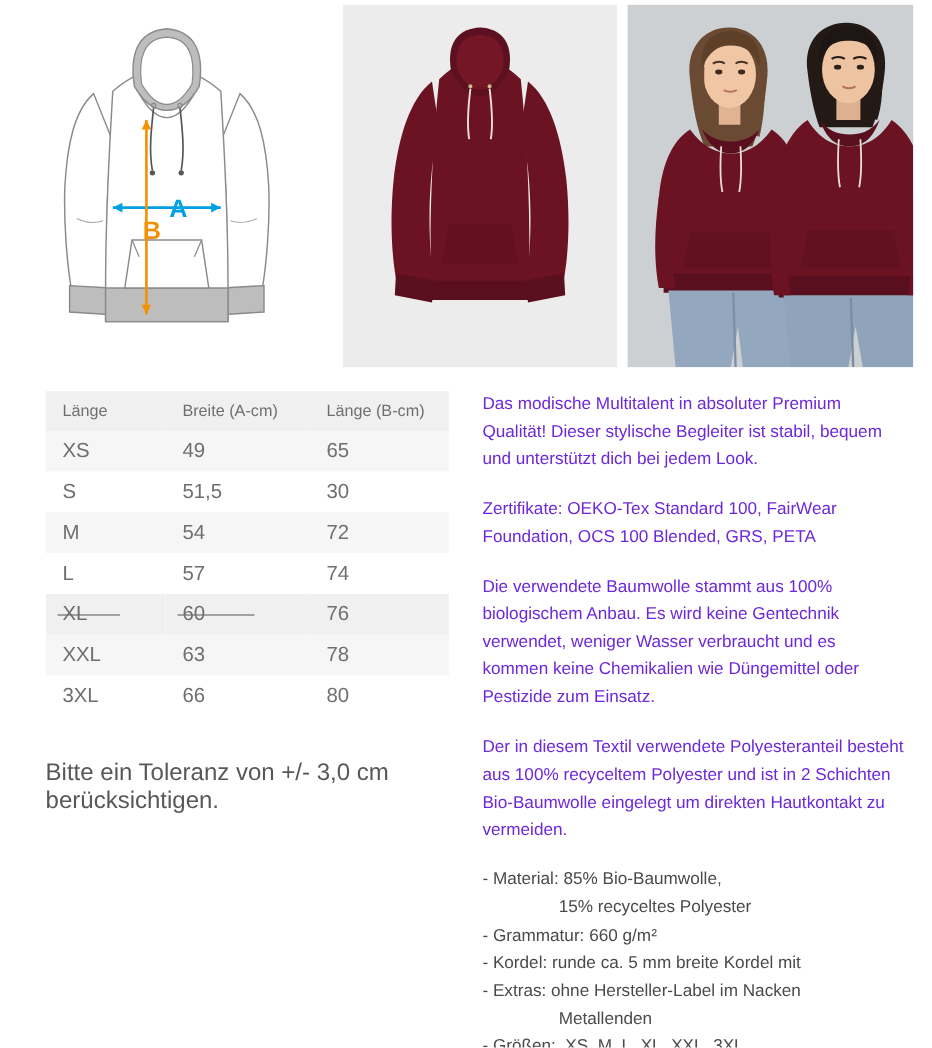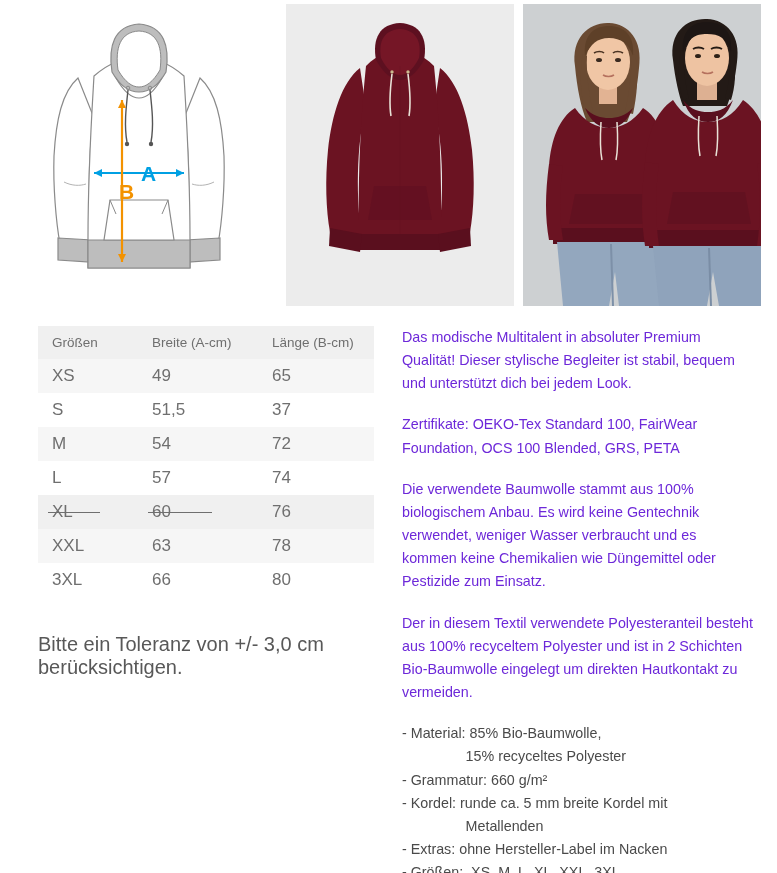--- a/index.html
+++ b/index.html
@@ -280,35 +280,35 @@
     </svg>
   </div>
 </div>
 
 <div class="content">
 
   <div class="left-col">
     <table class="size-table">
       <thead>
         <tr>
-          <th>Größen</th>
+          <th>Länge</th>
           <th class="col-b">Breite (A-cm)</th>
           <th class="col-c">Länge (B-cm)</th>
         </tr>
       </thead>
       <tbody>
         <tr class="odd">
           <td>XS</td>
           <td class="col-b">49</td>
           <td class="col-c">65</td>
         </tr>
         <tr class="even">
           <td>S</td>
           <td class="col-b">51,5</td>
-          <td class="col-c">37</td>
+          <td class="col-c">30</td>
         </tr>
         <tr class="odd">
           <td>M</td>
           <td class="col-b">54</td>
           <td class="col-c">72</td>
         </tr>
         <tr class="even">
           <td>L</td>
           <td class="col-b">57</td>
           <td class="col-c">74</td>
@@ -343,18 +343,18 @@
   <div class="right-col">
     <p class="para">Das modische Multitalent in absoluter Premium Qualität! Dieser stylische Begleiter ist stabil, bequem und unterstützt dich bei jedem Look.</p>
     <p class="para">Zertifikate: OEKO-Tex Standard 100, FairWear Foundation, OCS 100 Blended, GRS, PETA</p>
     <p class="para">Die verwendete Baumwolle stammt aus 100% biologischem Anbau. Es wird keine Gentechnik verwendet, weniger Wasser verbraucht und es kommen keine Chemikalien wie Düngemittel oder Pestizide zum Einsatz.</p>
     <p class="para">Der in diesem Textil verwendete Polyesteranteil besteht aus 100% recyceltem Polyester und ist in 2 Schichten Bio-Baumwolle eingelegt um direkten Hautkontakt zu vermeiden.</p>
     <div class="bullets">
       <div class="bullet-line">- Material: 85% Bio-Baumwolle,</div>
       <div class="bullet-line">                15% recyceltes Polyester</div>
       <div class="bullet-line">- Grammatur: 660 g/m²</div>
       <div class="bullet-line">- Kordel: runde ca. 5 mm breite Kordel mit</div>
+      <div class="bullet-line">- Extras: ohne Hersteller-Label im Nacken</div>
       <div class="bullet-line">                Metallenden</div>
-      <div class="bullet-line">- Extras: ohne Hersteller-Label im Nacken</div>
       <div class="bullet-line">- Größen:  XS, M, L, XL, XXL, 3XL</div>
     </div>
   </div>
 </div>
 
 </body></html>

